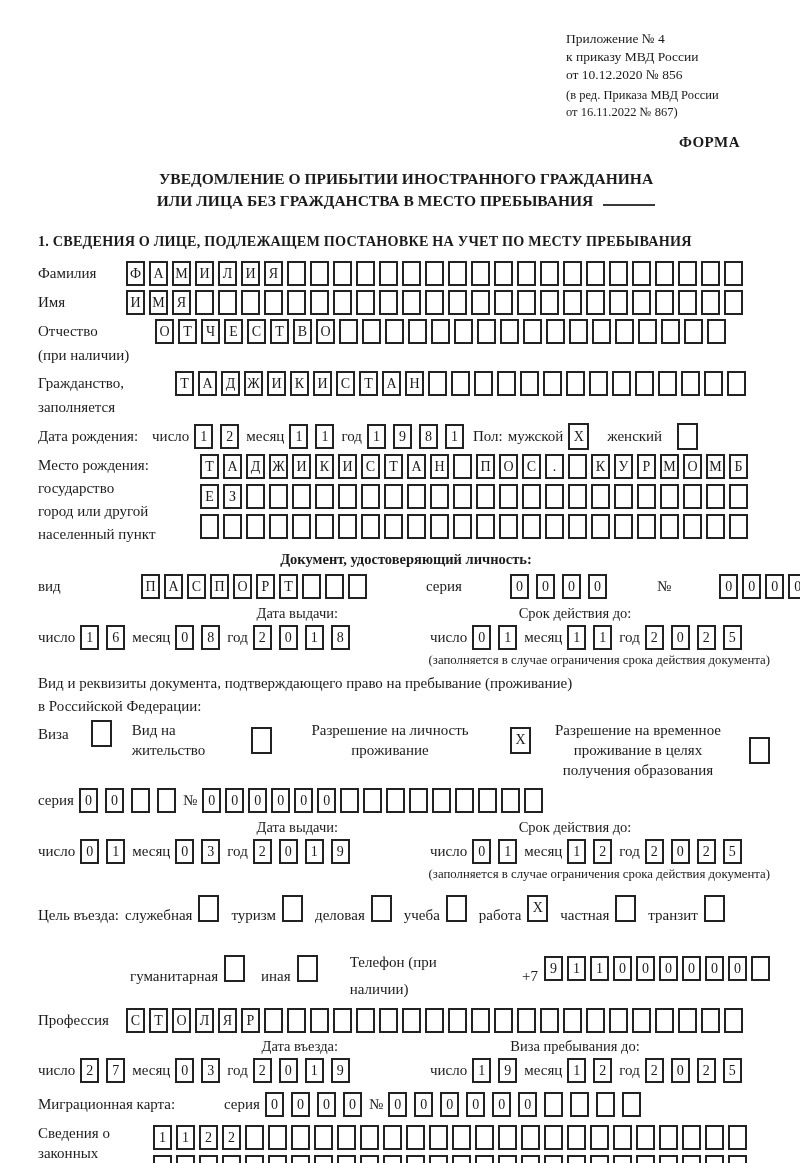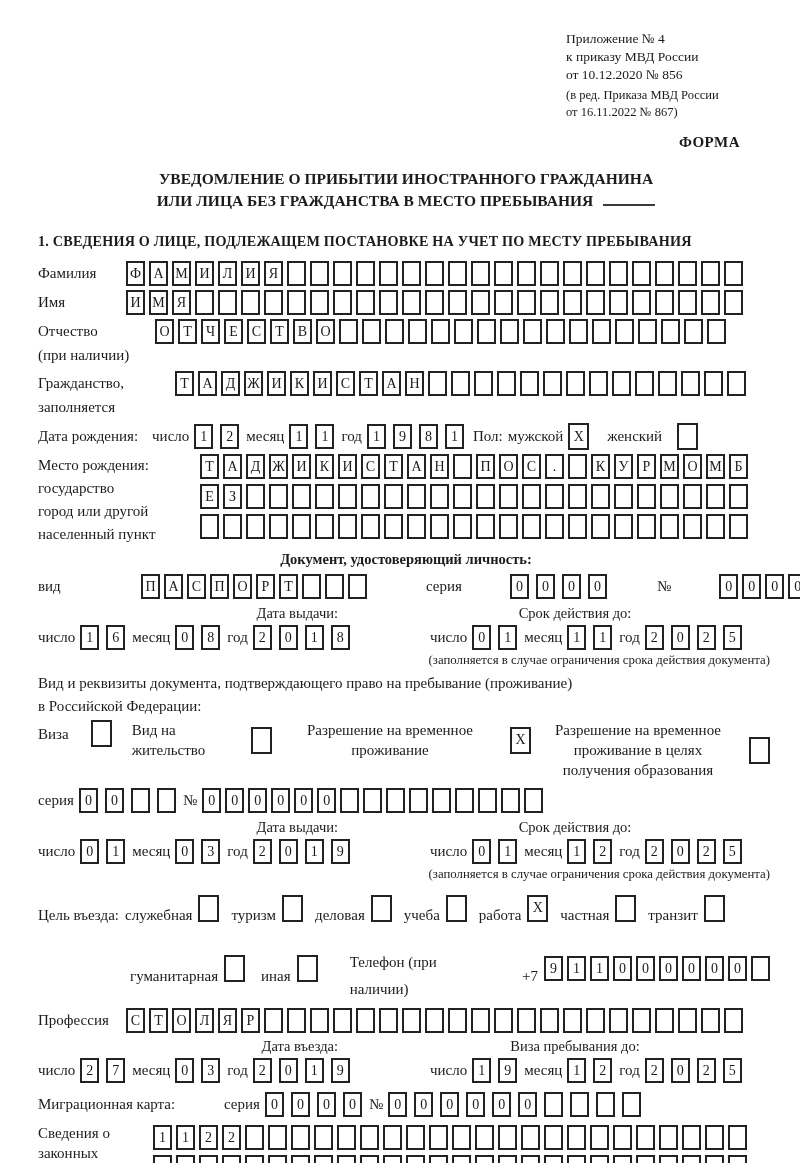--- a/index.html
+++ b/index.html
@@ -437,21 +437,21 @@
           <span class="cell"></span>
         </span>
     </div>
     <div class="opt gap16">
       <span class="olabel">Вид на жительство</span>
       <span class="cells cbx gap14">
           <span class="cell"></span>
         </span>
     </div>
     <div class="opt gap16">
-      <span class="olabel ctr w190">Разрешение на временное проживание</span>
+      <span class="olabel ctr w190">Разрешение на личность проживание</span>
       <span class="cells cbx gap6">
           <span class="cell">X</span>
         </span>
     </div>
     <div class="opt gap14">
       <span class="olabel ctr w178">Разрешение на временное проживание в целях получения образования</span>
       <span class="cells cbx gap6">
           <span class="cell"></span>
         </span>
     </div>

